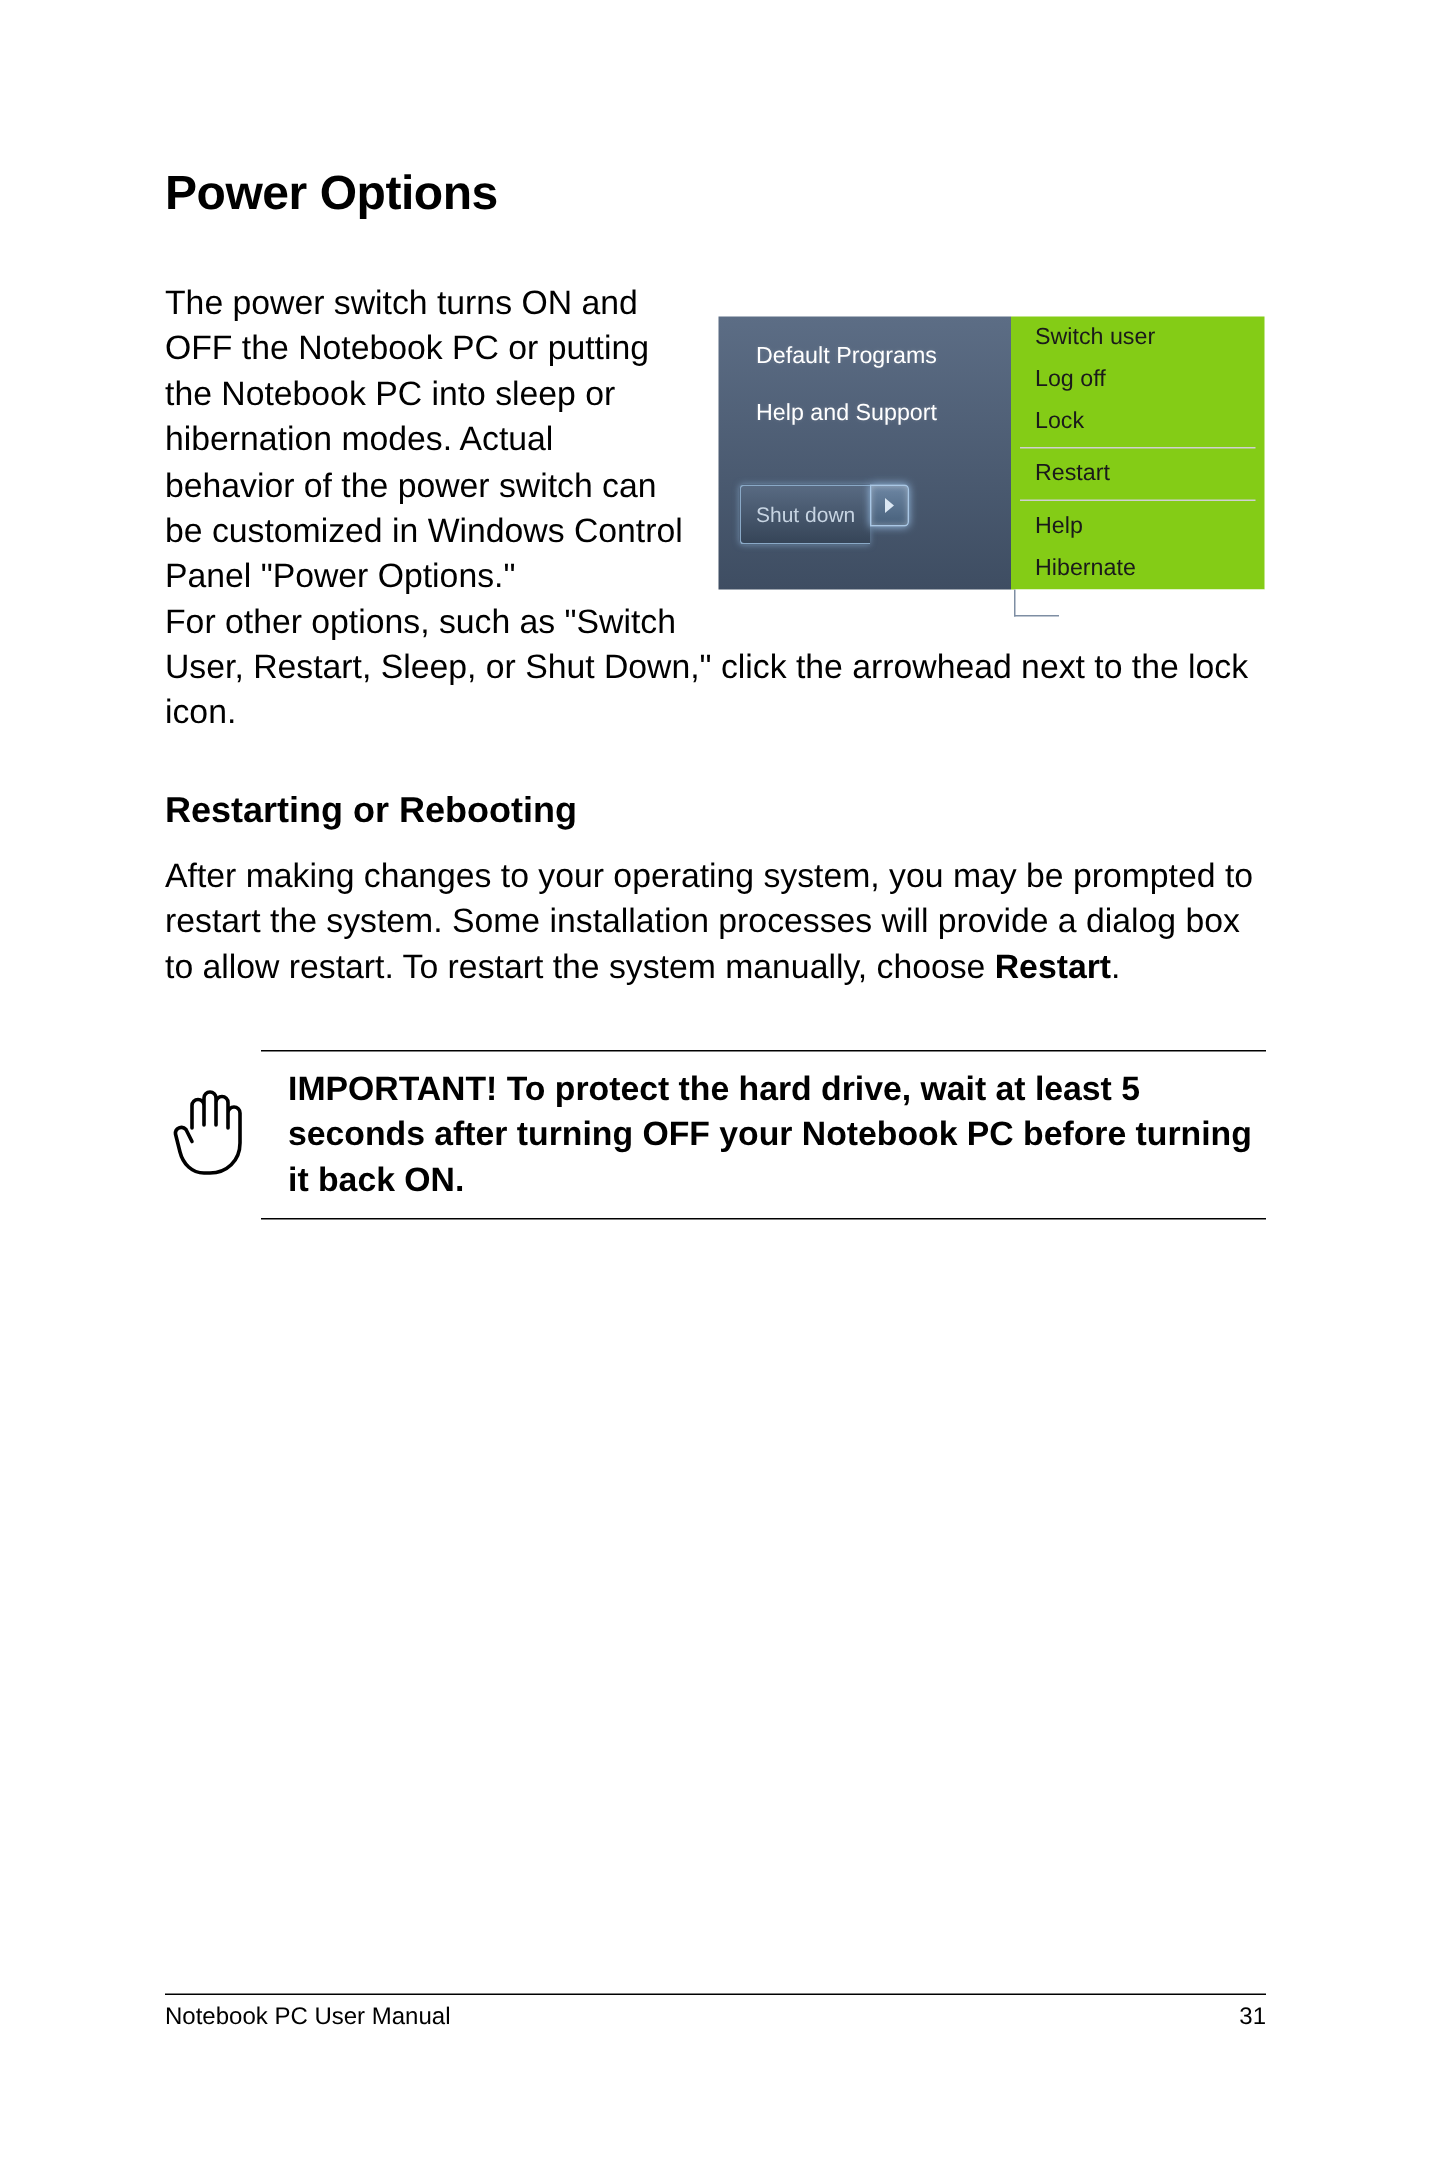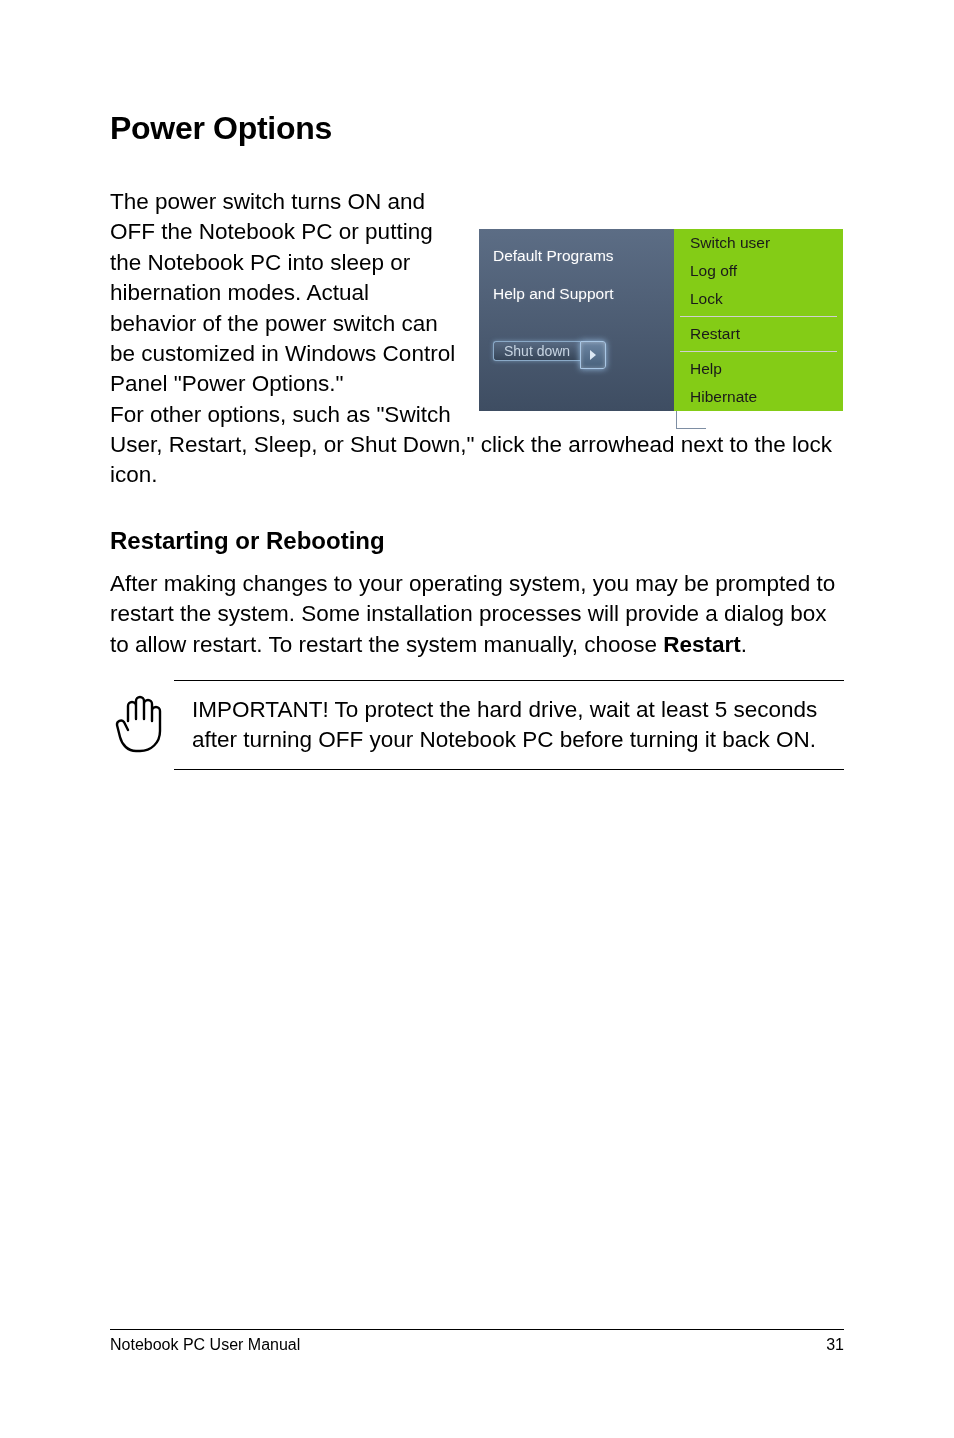--- a/index.html
+++ b/index.html
@@ -1,41 +1,41 @@
 <!DOCTYPE html>
 <html><head>
 <meta charset="utf-8">
 <style>
   * { margin: 0; padding: 0; box-sizing: border-box; }
   html, body { width: 954px; height: 1438px; background: #fff; font-family: "Segoe UI", "Myriad Pro", Arial, sans-serif; color: #000; }
   .page { position: relative; width: 954px; height: 1438px; padding: 110px 110px 0 110px; }
   .heading { font-size: 32px; font-weight: 700; margin-bottom: 40px; letter-spacing: -0.3px; }
-  .body-row { display: flex; gap: 22px; align-items: flex-end; }
+  .body-row { display: flex; gap: 22px; align-items: center; }
   .body-text { font-size: 22.5px; line-height: 1.35; }
   .col-left { flex: 1; }
   .subheading { font-size: 24px; font-weight: 700; margin-top: 36px; margin-bottom: 14px; }
   .bold { font-weight: 700; }
 
   
   .menu-wrap { width: 366px; margin-top: 4px; background: #fff; border: 1px solid #fff; }
   .menu-inner { display: flex; }
   .menu-left {
     width: 195px;
     background: linear-gradient(#5c6d85, #3e4d62);
     color: #fff;
     font-family: "Segoe UI", Arial, sans-serif;
     font-size: 15.5px;
     padding: 18px 0 10px 14px;
     position: relative;
   }
-  .menu-left .item { margin-bottom: 20px; text-shadow: 0 0 3px rgba(255,255,255,0.15); white-space: nowrap; overflow: hidden; }
+  .menu-left .item { margin-bottom: 20px; text-shadow: 0 0 3px rgba(255,255,255,0.15); white-space: nowrap; overflow: hidden; margin-left: 11px; }
   .shutdown-row { display: flex; align-items: stretch; margin-top: 38px; }
   .shutdown-btn {
     display: flex; align-items: center; justify-content: center;
-    height: 20px; padding: 0 10px;
+    height: 40px; padding: 0 10px;
     background: linear-gradient(#586a82, #364558);
     border: 1px solid #8aa9c7;
     border-right: none;
     border-radius: 3px 0 0 3px;
     color: #c7d4e2;
     font-size: 14px;
     box-shadow: 0 0 4px rgba(142,178,214,0.6);
   }
   .shutdown-arrow {
     display: flex; align-items: center; justify-content: center;
@@ -54,21 +54,21 @@
     color: #1a1a1a;
   }
   .menu-right .opt { padding: 5px 12px 5px 16px; }
   .menu-right .sep { border-top: 1px solid #d0d0d0; margin: 3px 6px; }
   .tab-notch { height: 18px; display:flex; }
   .tab-notch .left { width:197px; }
   .tab-notch .mid { width:30px; border-left:1px solid #7e8ea3; border-bottom:1px solid #7e8ea3; background:#fff; }
   .tab-notch .right { flex:1; background:#fff; }
 
   
-  .important-row { display: flex; align-items: center; gap: 22px; margin-top: 20px; border-top: 1px solid #000; border-bottom: 1px solid #000; padding: 10px 0 10px 0; margin-left: 64px; }
+  .important-row { display: flex; align-items: center; gap: 22px; margin-top: 40px; border-top: 1px solid #000; border-bottom: 1px solid #000; padding: 10px 0 10px 0; margin-left: 64px; font-weight: bold; }
   .hand-icon { width: 60px; flex-shrink: 0; margin-left: -64px; }
   .important-text { font-size: 22.5px; line-height: 1.35; }
 
   
   .footer { position: absolute; left: 110px; right: 110px; bottom: 84px; display: flex; justify-content: space-between; border-top: 1px solid #000; padding-top: 6px; font-size: 16px; }
 </style>
 </head>
 <body>
 
 <div class="page">

